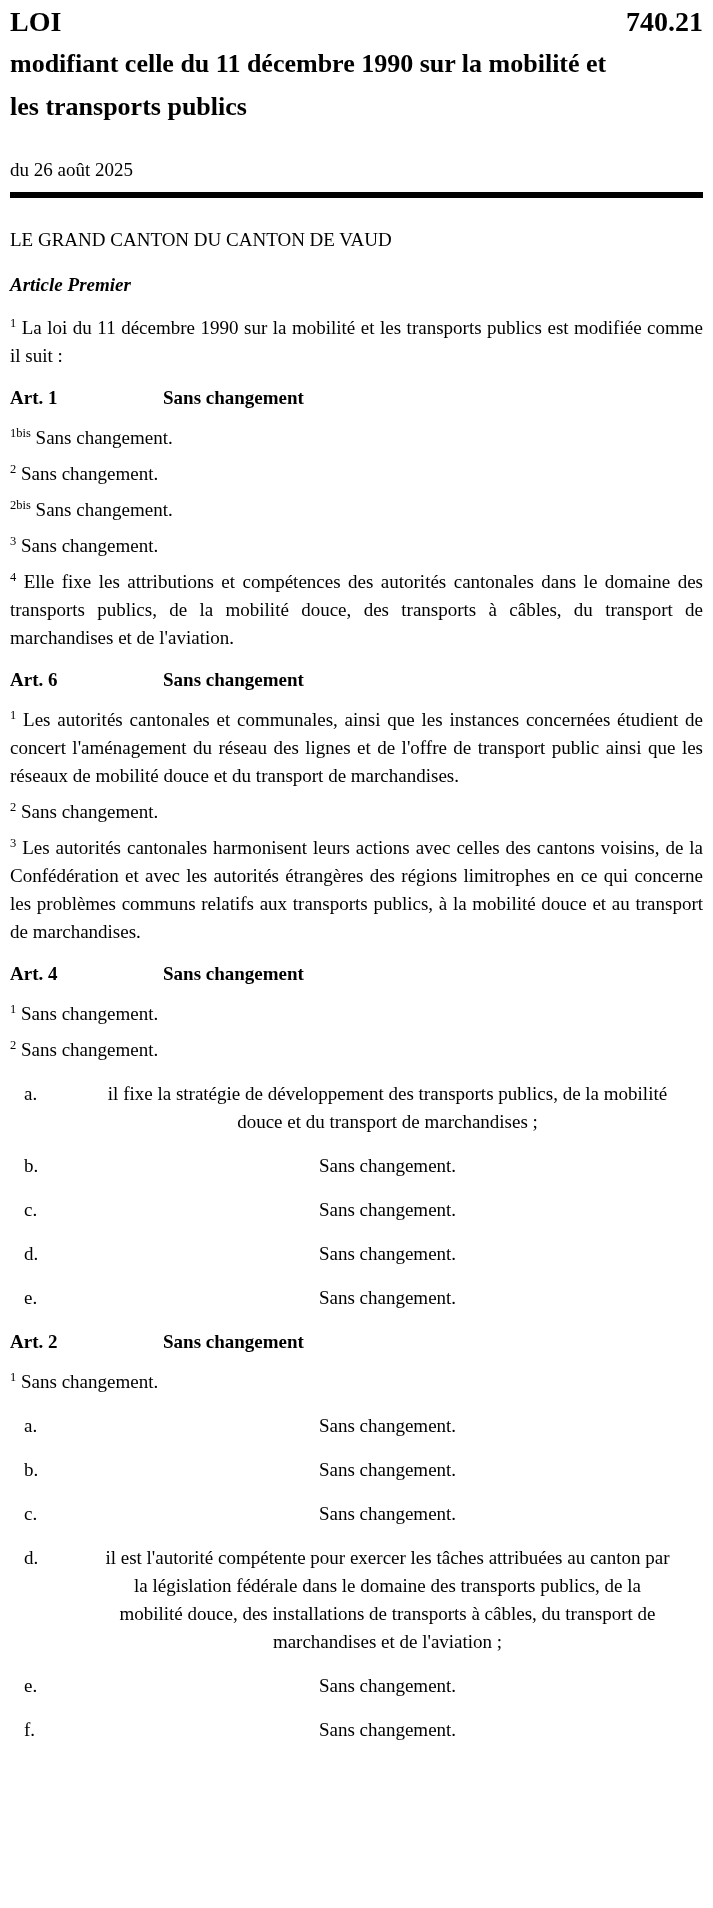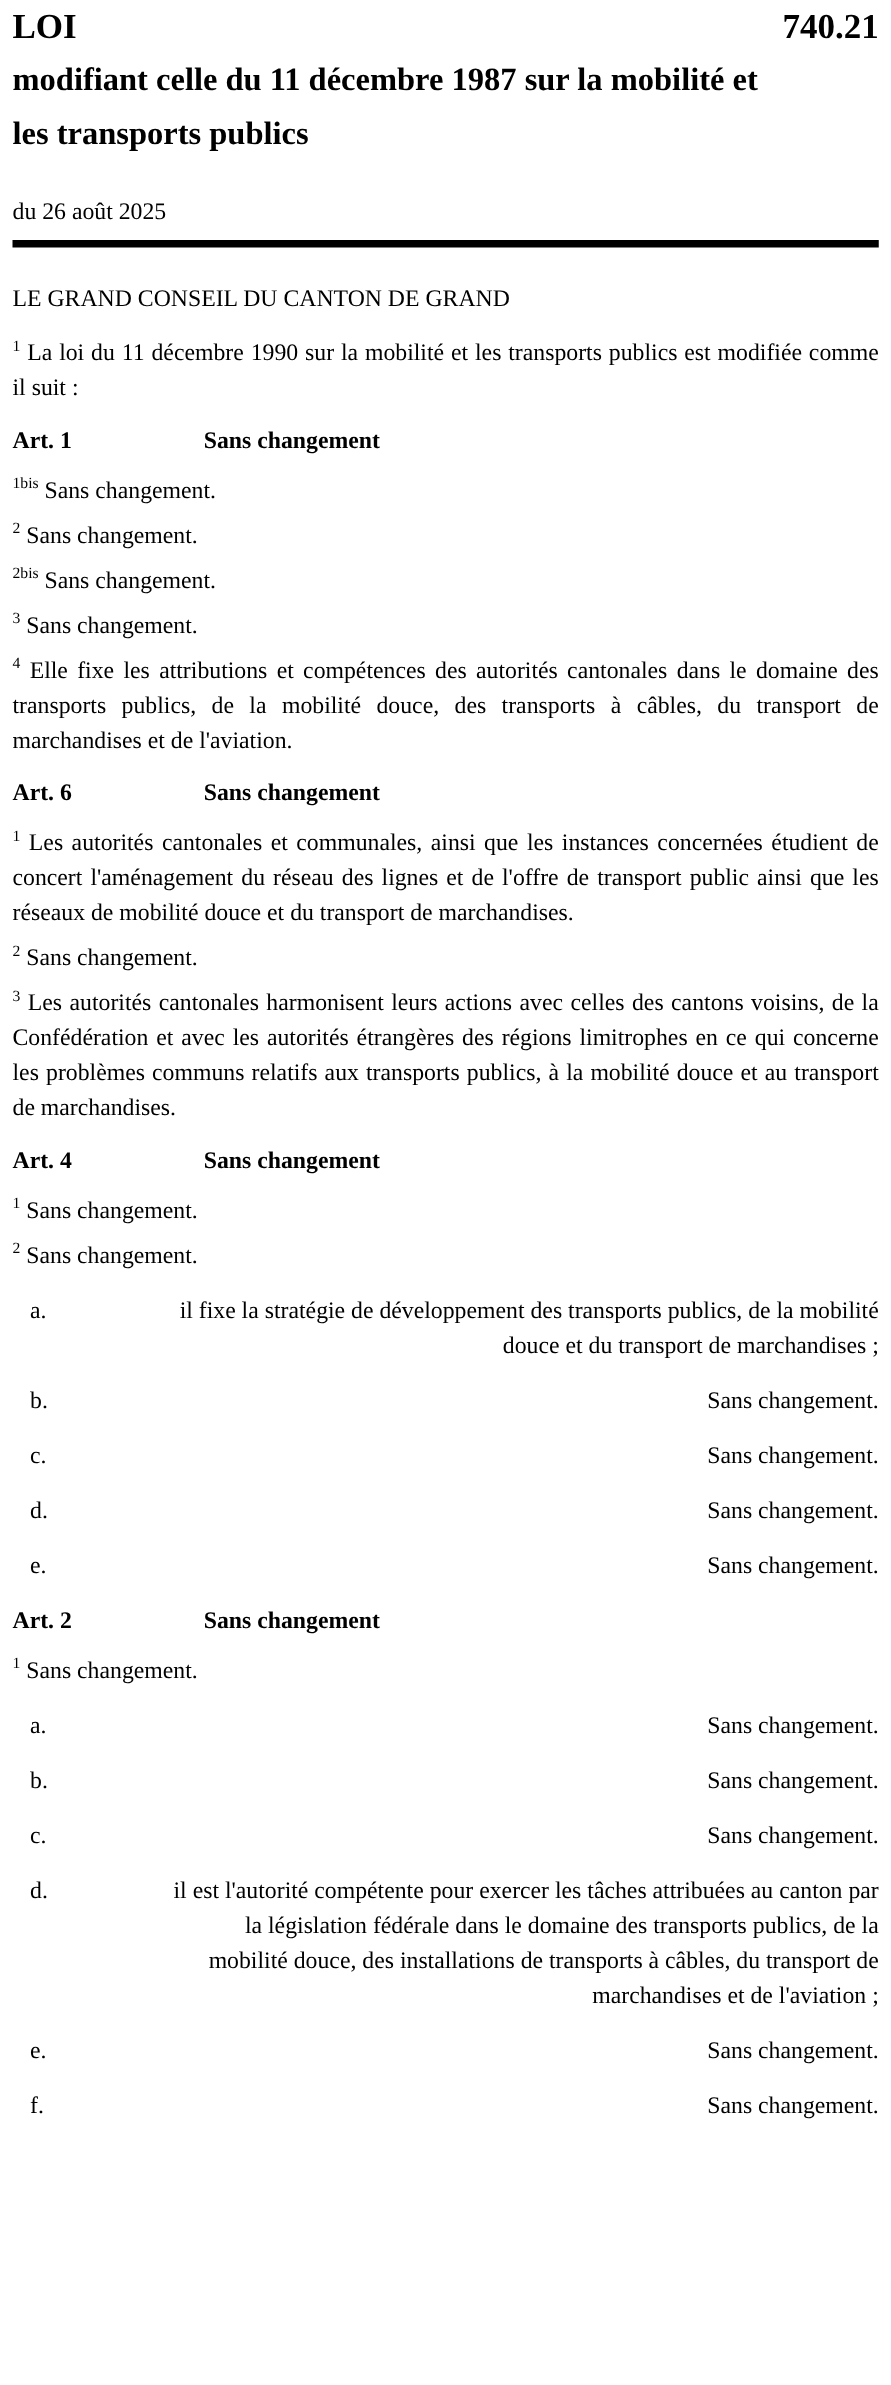--- a/index.html
+++ b/index.html
@@ -18,42 +18,43 @@
   .council { margin:28px 0 0 0; }
   .decree { font-style:italic; margin:17px 0 0 0; }
   .article-premier { font-style:italic; font-weight:bold; margin:17px 0 0 0; }
   p.para { margin:8px 0; text-align:justify; }
   p.para.intro { margin-top:15px; }
   p.para sup { font-size:12.5px; line-height:0; }
   p.art-heading { font-weight:bold; margin:14px 0 12px 0; }
   .art-num { display:inline-block; width:153px; }
   .item { display:flex; margin:16px 0; }
   .marker { flex:none; width:48px; margin-left:14px; }
-  .item-text { flex:1; white-space:pre-line; text-align:right; }
+  .item-text { flex:1; white-space:pre-line; text-align:center; }
 </style>
 </head>
 <body>
 
 <div class="page">
 
   <div class="doc-header">
     <span>LOI</span>
     <span>740.21</span>
   </div>
 
-  <div class="doc-title">modifiant celle du 11 décembre 1987 sur la mobilité et
+  <div class="doc-title">modifiant celle du 11 décembre 1990 sur la mobilité et
 les transports publics</div>
 
   <div class="doc-date">du 26 août 2025</div>
 
   <div class="rule"></div>
 
-  <div class="council">LE GRAND CONSEIL DU CANTON DE GRAND</div>
+  <div class="council">LE GRAND CANTON DU CANTON DE VAUD</div>
 
 
+  <div class="article-premier">Article Premier</div>
 
   <p class="para intro">
     <sup>1</sup>
     <span>La loi du 11 décembre 1990 sur la mobilité et les transports publics est modifiée comme il suit :</span>
   </p>
 
   <section>
     <p class="art-heading">
       <span class="art-num">Art. 1</span><span>Sans changement</span>
     </p>

